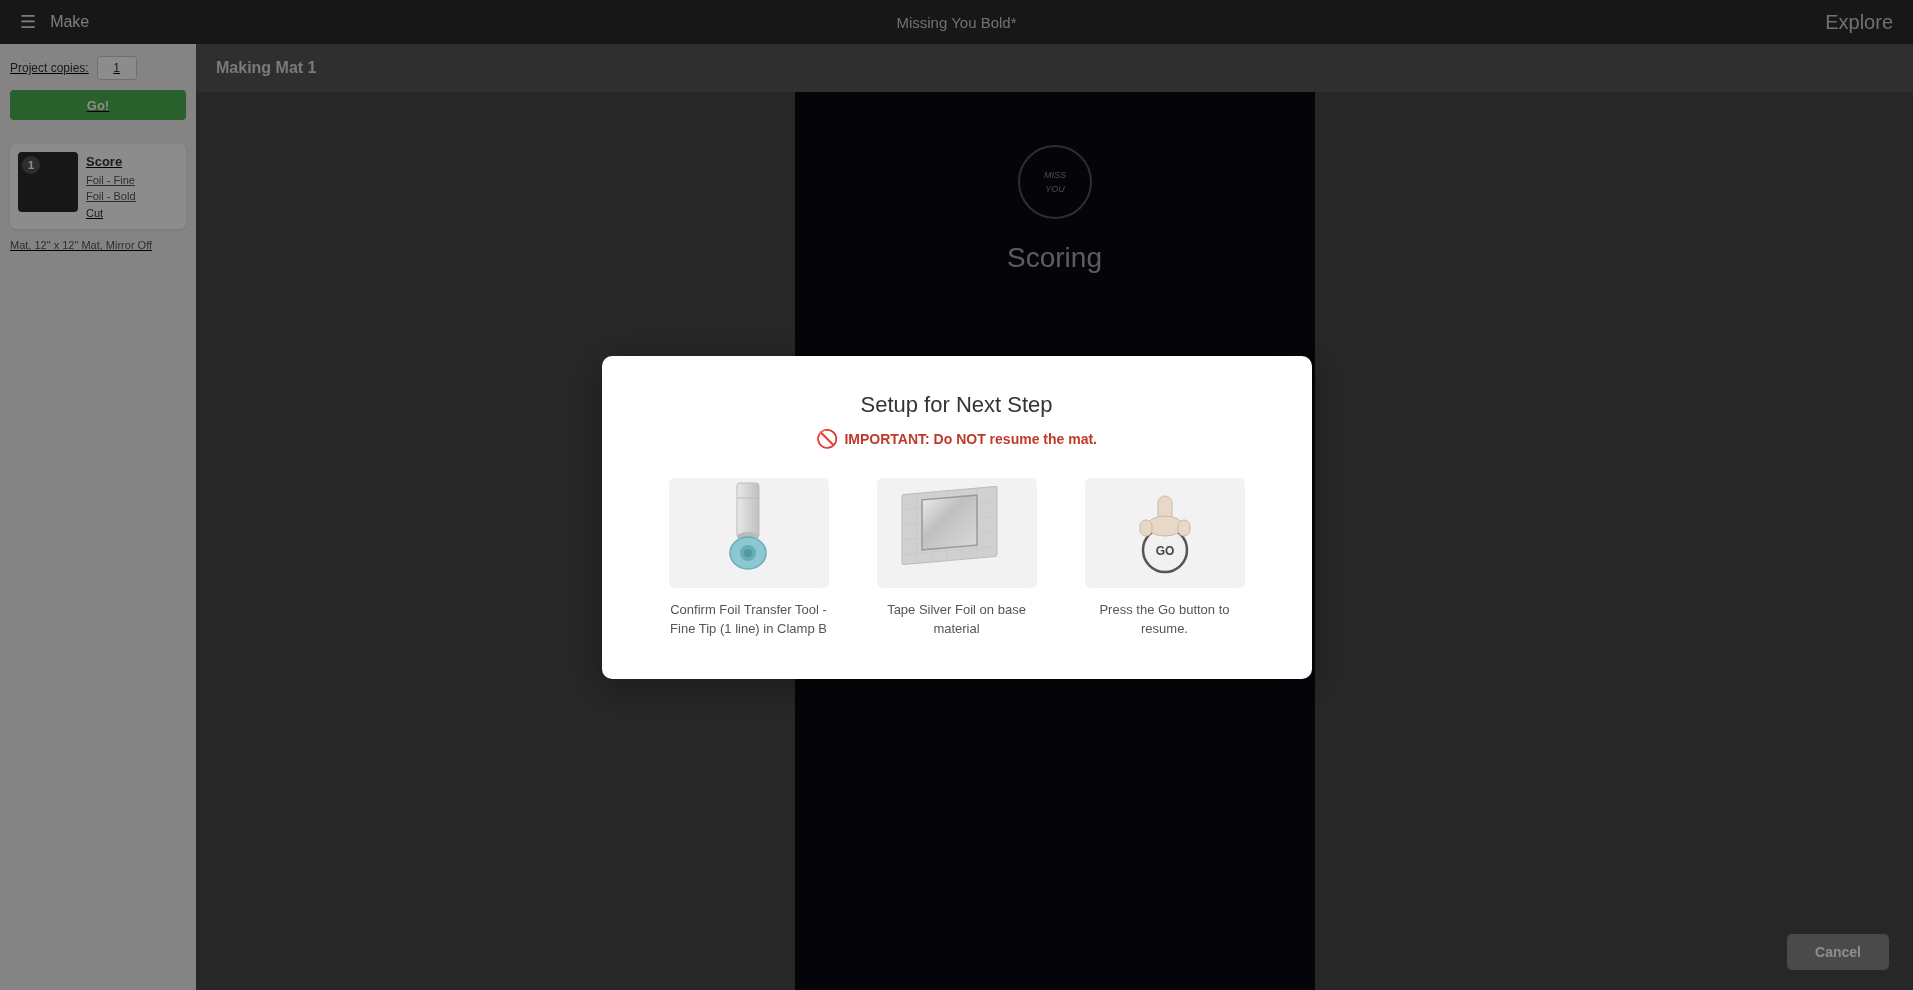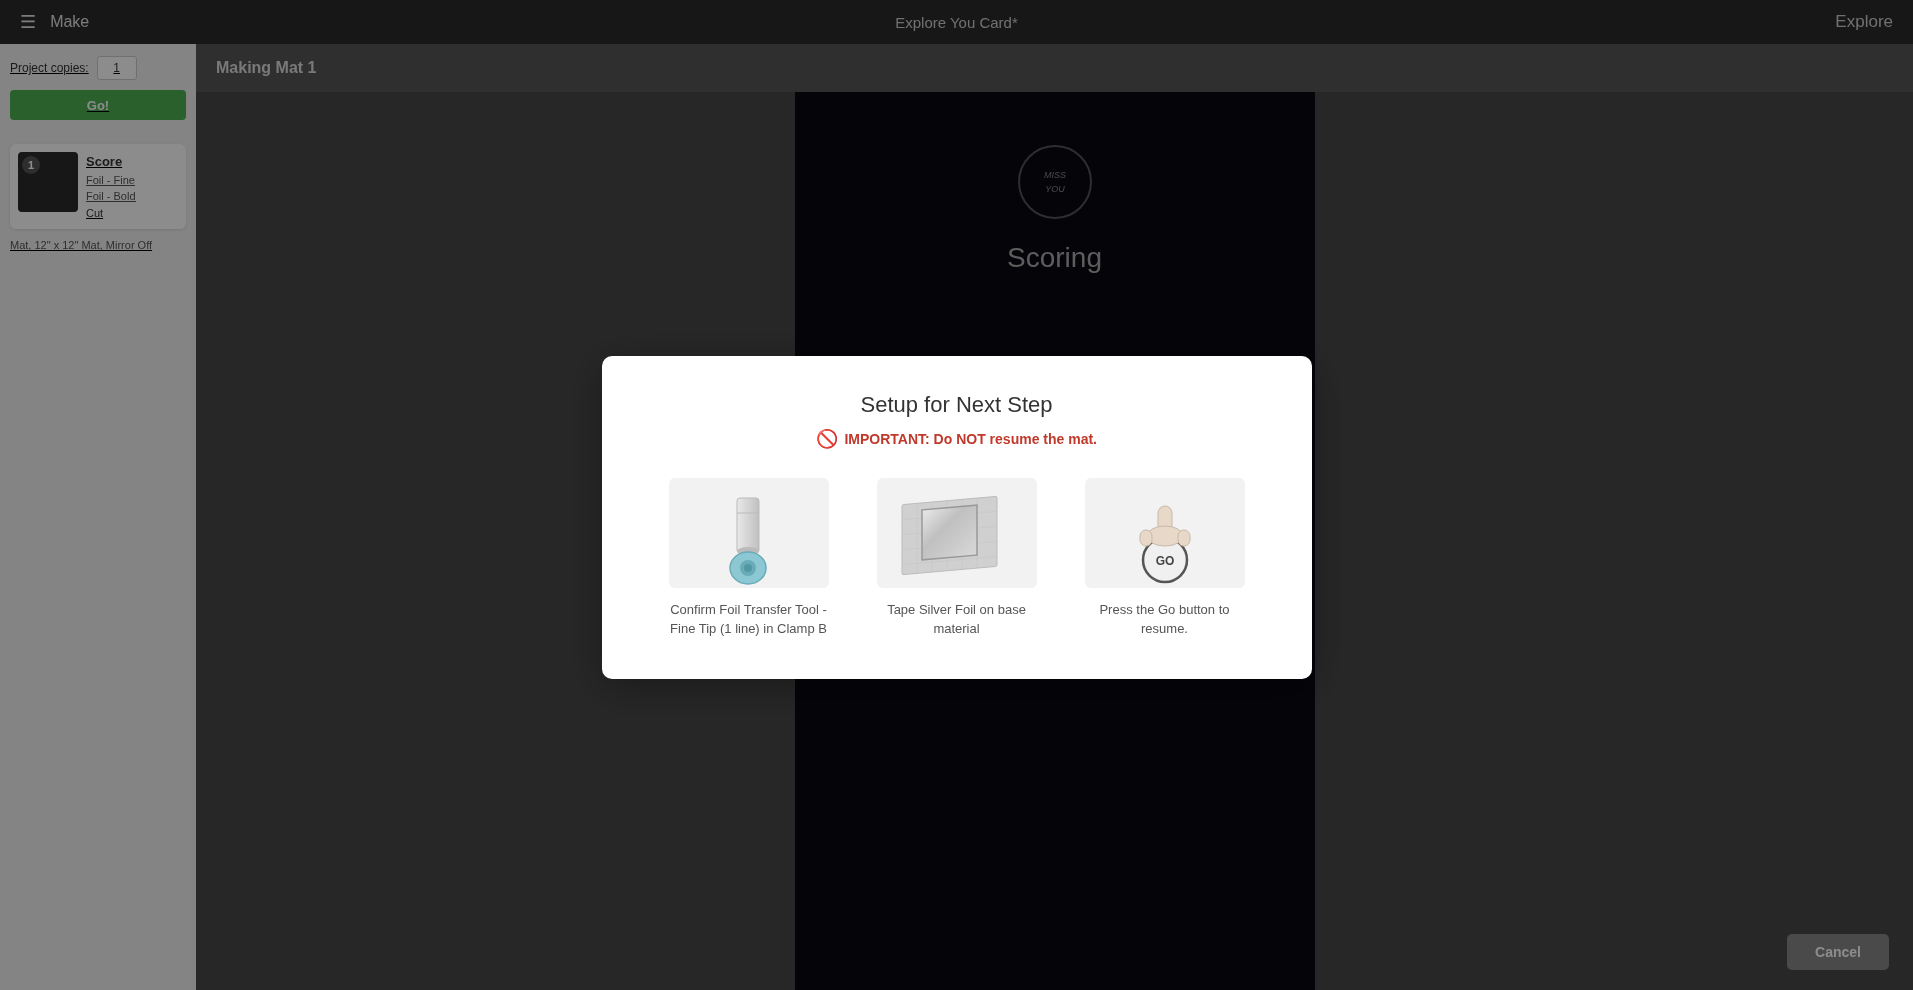--- a/index.html
+++ b/index.html
@@ -21,21 +21,21 @@
       align-items: center;
       justify-content: space-between;
       padding: 0 20px;
       z-index: 100;
       color: #e0e0e0;
     }
     .top-bar-left { display: flex; align-items: center; gap: 14px; }
     .hamburger-icon { font-size: 18px; cursor: pointer; }
     .top-bar-title { font-size: 16px; font-weight: 500; color: #e0e0e0; }
     .top-bar-center { position: absolute; left: 50%; transform: translateX(-50%); font-size: 15px; color: #ccc; }
-    .top-bar-right { font-size: 17px; color: #ccc; cursor: pointer; }
+    .top-bar-right { font-size: 20px; color: #ccc; cursor: pointer; }
 
     
     .main-layout {
       display: flex;
       margin-top: 44px;
       height: calc(990px - 44px);
     }
 
     
     .sidebar {
@@ -230,40 +230,40 @@
       align-items: center;
       width: 180px;
     }
     .step-image {
       width: 160px;
       height: 110px;
       background: #f2f2f2;
       border-radius: 6px;
       margin-bottom: 12px;
       display: flex;
-      align-items: flex-end;
+      align-items: flex-start;
       justify-content: center;
       overflow: hidden;
     }
     .step-label {
       font-size: 13px;
       color: #555;
       text-align: center;
       line-height: 1.5;
     }
   </style>
 </head>
 <body>
 
 <div class="top-bar">
   <div class="top-bar-left">
     <span class="hamburger-icon">☰</span>
     <span class="top-bar-title">Make</span>
   </div>
-  <div class="top-bar-center">Explore You Card*</div>
+  <div class="top-bar-center">Missing You Bold*</div>
   <div class="top-bar-right">Explore</div>
 </div>
 
 <div class="main-layout">
 
   <div class="sidebar">
     <div class="project-copies-row">
       <span class="project-copies-label">Project copies:</span>
       <div class="copies-spinner">
         <span>1</span>

